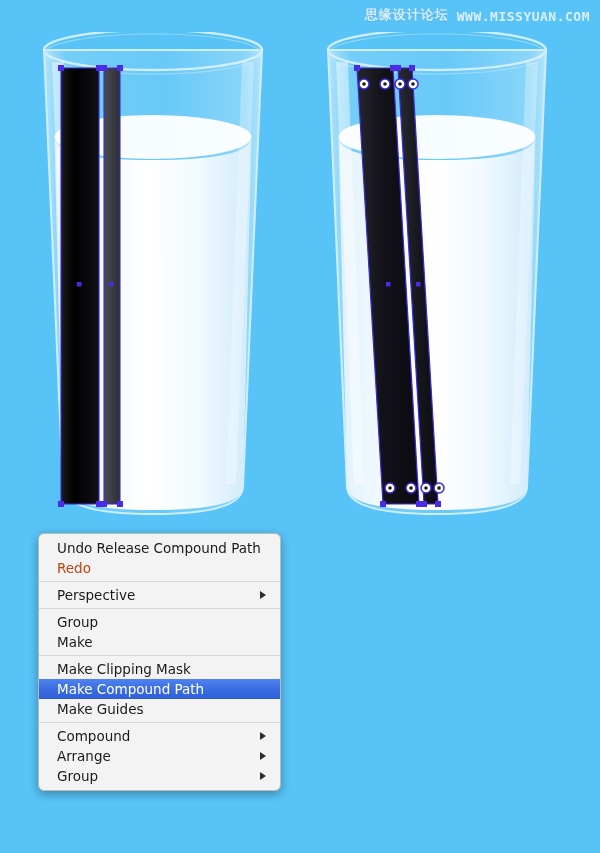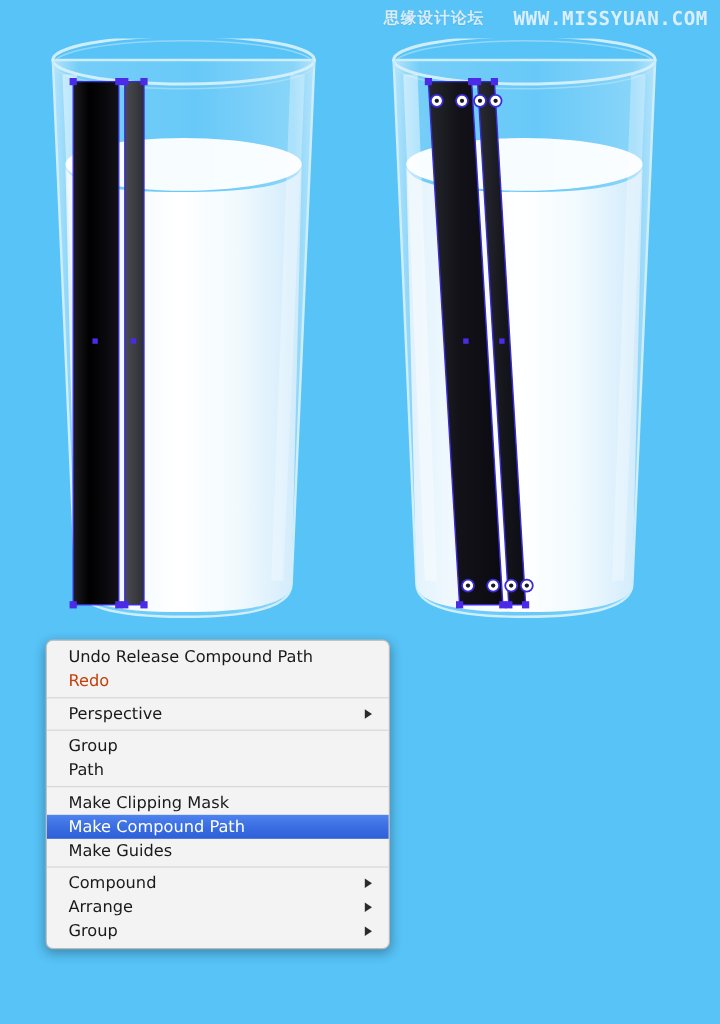--- a/index.html
+++ b/index.html
@@ -22,35 +22,35 @@
     height: 853px;
     background: #57c3f7;
   }
 
   
   .watermark {
     position: absolute;
     top: 6px;
     right: 10px;
     display: flex;
-    align-items: flex-start;
-    gap: 24px;
+    align-items: flex-end;
+    gap: 8px;
     user-select: none;
   }
   .wm-cn {
     font-family: "DejaVu Sans", sans-serif;
     font-size: 13px;
     font-weight: bold;
     color: #d8ecfb;
     letter-spacing: 1px;
     text-shadow: 0 1px 0 rgba(0,0,0,0.08);
   }
   .wm-en {
     font-family: "DejaVu Sans Mono", monospace;
-    font-size: 16px;
+    font-size: 13px;
     font-weight: bold;
     color: #dcefff;
     letter-spacing: 0.5px;
   }
 
   
   .glass-stage {
     position: absolute;
     left: 0; top: 0;
     width: 600px; height: 540px;
@@ -63,21 +63,21 @@
   #glass-left  { left: 28px;  top: 32px; }
   #glass-right { left: 312px; top: 32px; }
 
   .glass svg { display: block; }
 
   
   .context-menu {
     position: absolute;
     left: 38px;
     top: 533px;
-    width: 287px;
+    width: 243px;
     background: #f3f3f3;
     border: 1px solid #b9b9b9;
     border-radius: 6px;
     box-shadow: 0 3px 10px rgba(0,0,0,0.32);
     padding: 4px 0 4px 0;
     box-sizing: border-box;
     overflow: hidden;
   }
   .menu-group { padding: 0; }
   .menu-sep {
@@ -301,21 +301,21 @@
           <span class="label">Perspective</span>
           <span class="submenu-arrow"></span>
         </div>
       </div>
       <div class="menu-sep"></div>
       <div class="menu-group">
         <div class="menu-item">
           <span class="label">Group</span>
         </div>
         <div class="menu-item">
-          <span class="label">Path</span>
+          <span class="label">Make</span>
         </div>
       </div>
       <div class="menu-sep"></div>
       <div class="menu-group">
         <div class="menu-item">
           <span class="label">Make Clipping Mask</span>
         </div>
         <div class="menu-item highlighted">
           <span class="label">Make Compound Path</span>
         </div>

